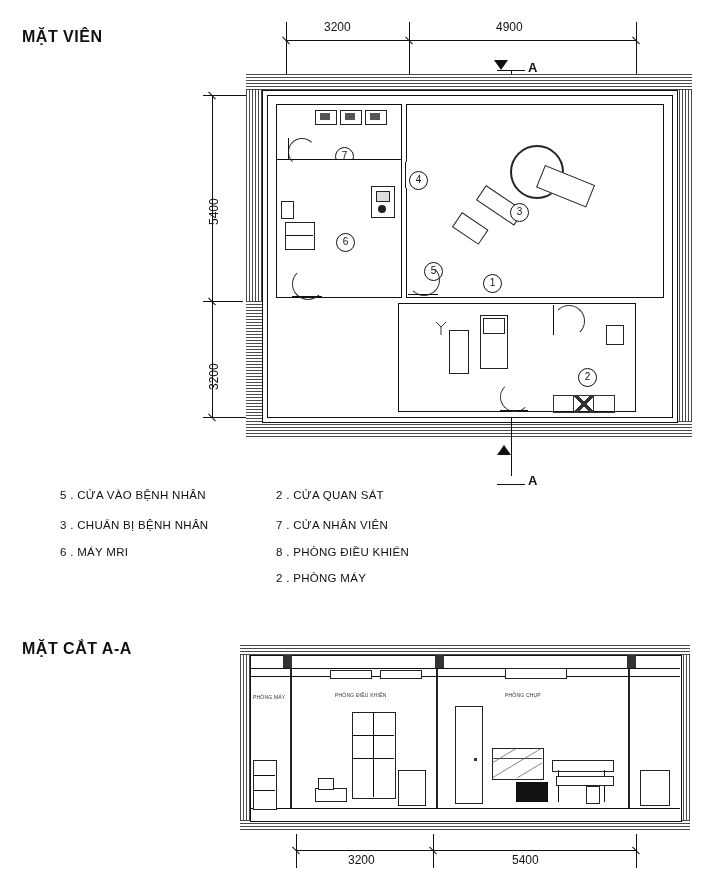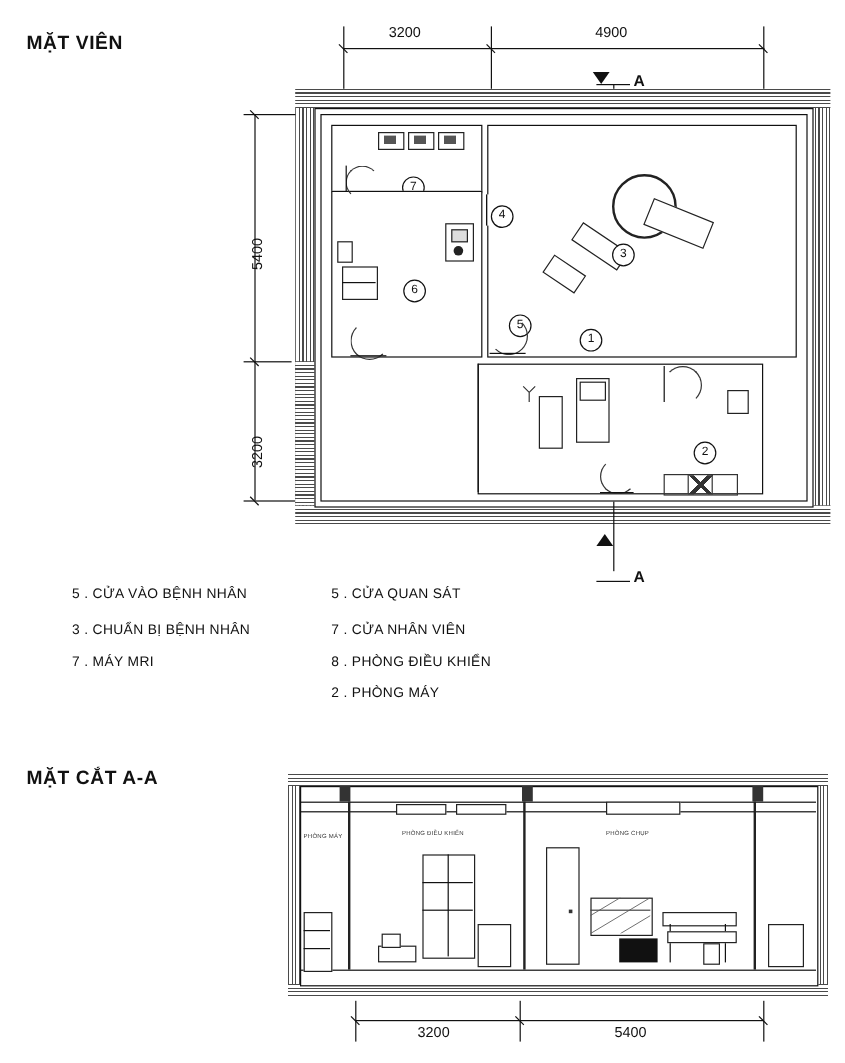--- a/index.html
+++ b/index.html
@@ -253,22 +253,22 @@
 
 <div class="ln v1" style="left:398px; top:303px; height:107px;"></div>
 
 <div class="ln v1" style="left:511px; top:418px; height:58px;"></div>
 <div class="arrow-up" style="left:497px; top:445px;"></div>
 <div class="ln h1" style="left:497px; top:484px; width:28px;"></div>
 <div class="secA" style="left:528px; top:473px;">A</div>
 
 <div class="legend" style="left:60px; top:489px;">5 . CỬA VÀO BỆNH NHÂN</div>
 <div class="legend" style="left:60px; top:519px;">3 . CHUẨN BỊ BỆNH NHÂN</div>
-<div class="legend" style="left:60px; top:546px;">7 . MÁY MRI</div>
-<div class="legend" style="left:276px; top:489px;">5 . CỬA QUAN SÁT</div>
+<div class="legend" style="left:60px; top:546px;">6 . MÁY MRI</div>
+<div class="legend" style="left:276px; top:489px;">2 . CỬA QUAN SÁT</div>
 <div class="legend" style="left:276px; top:519px;">7 . CỬA NHÂN VIÊN</div>
 <div class="legend" style="left:276px; top:546px;">8 . PHÒNG ĐIỀU KHIỂN</div>
 <div class="legend" style="left:276px; top:572px;">2 . PHÒNG MÁY</div>
 
 <div class="title" id="section-title">MẶT CẮT A-A</div>
 
 <div class="hatch" style="left:240px; top:645px; width:450px; height:10px;"></div>
 <div class="hatch-v" style="left:240px; top:655px; width:10px; height:170px;"></div>
 <div class="hatch-v" style="left:680px; top:655px; width:10px; height:170px;"></div>
 <div class="hatch" style="left:240px; top:820px; width:450px; height:10px;"></div>

